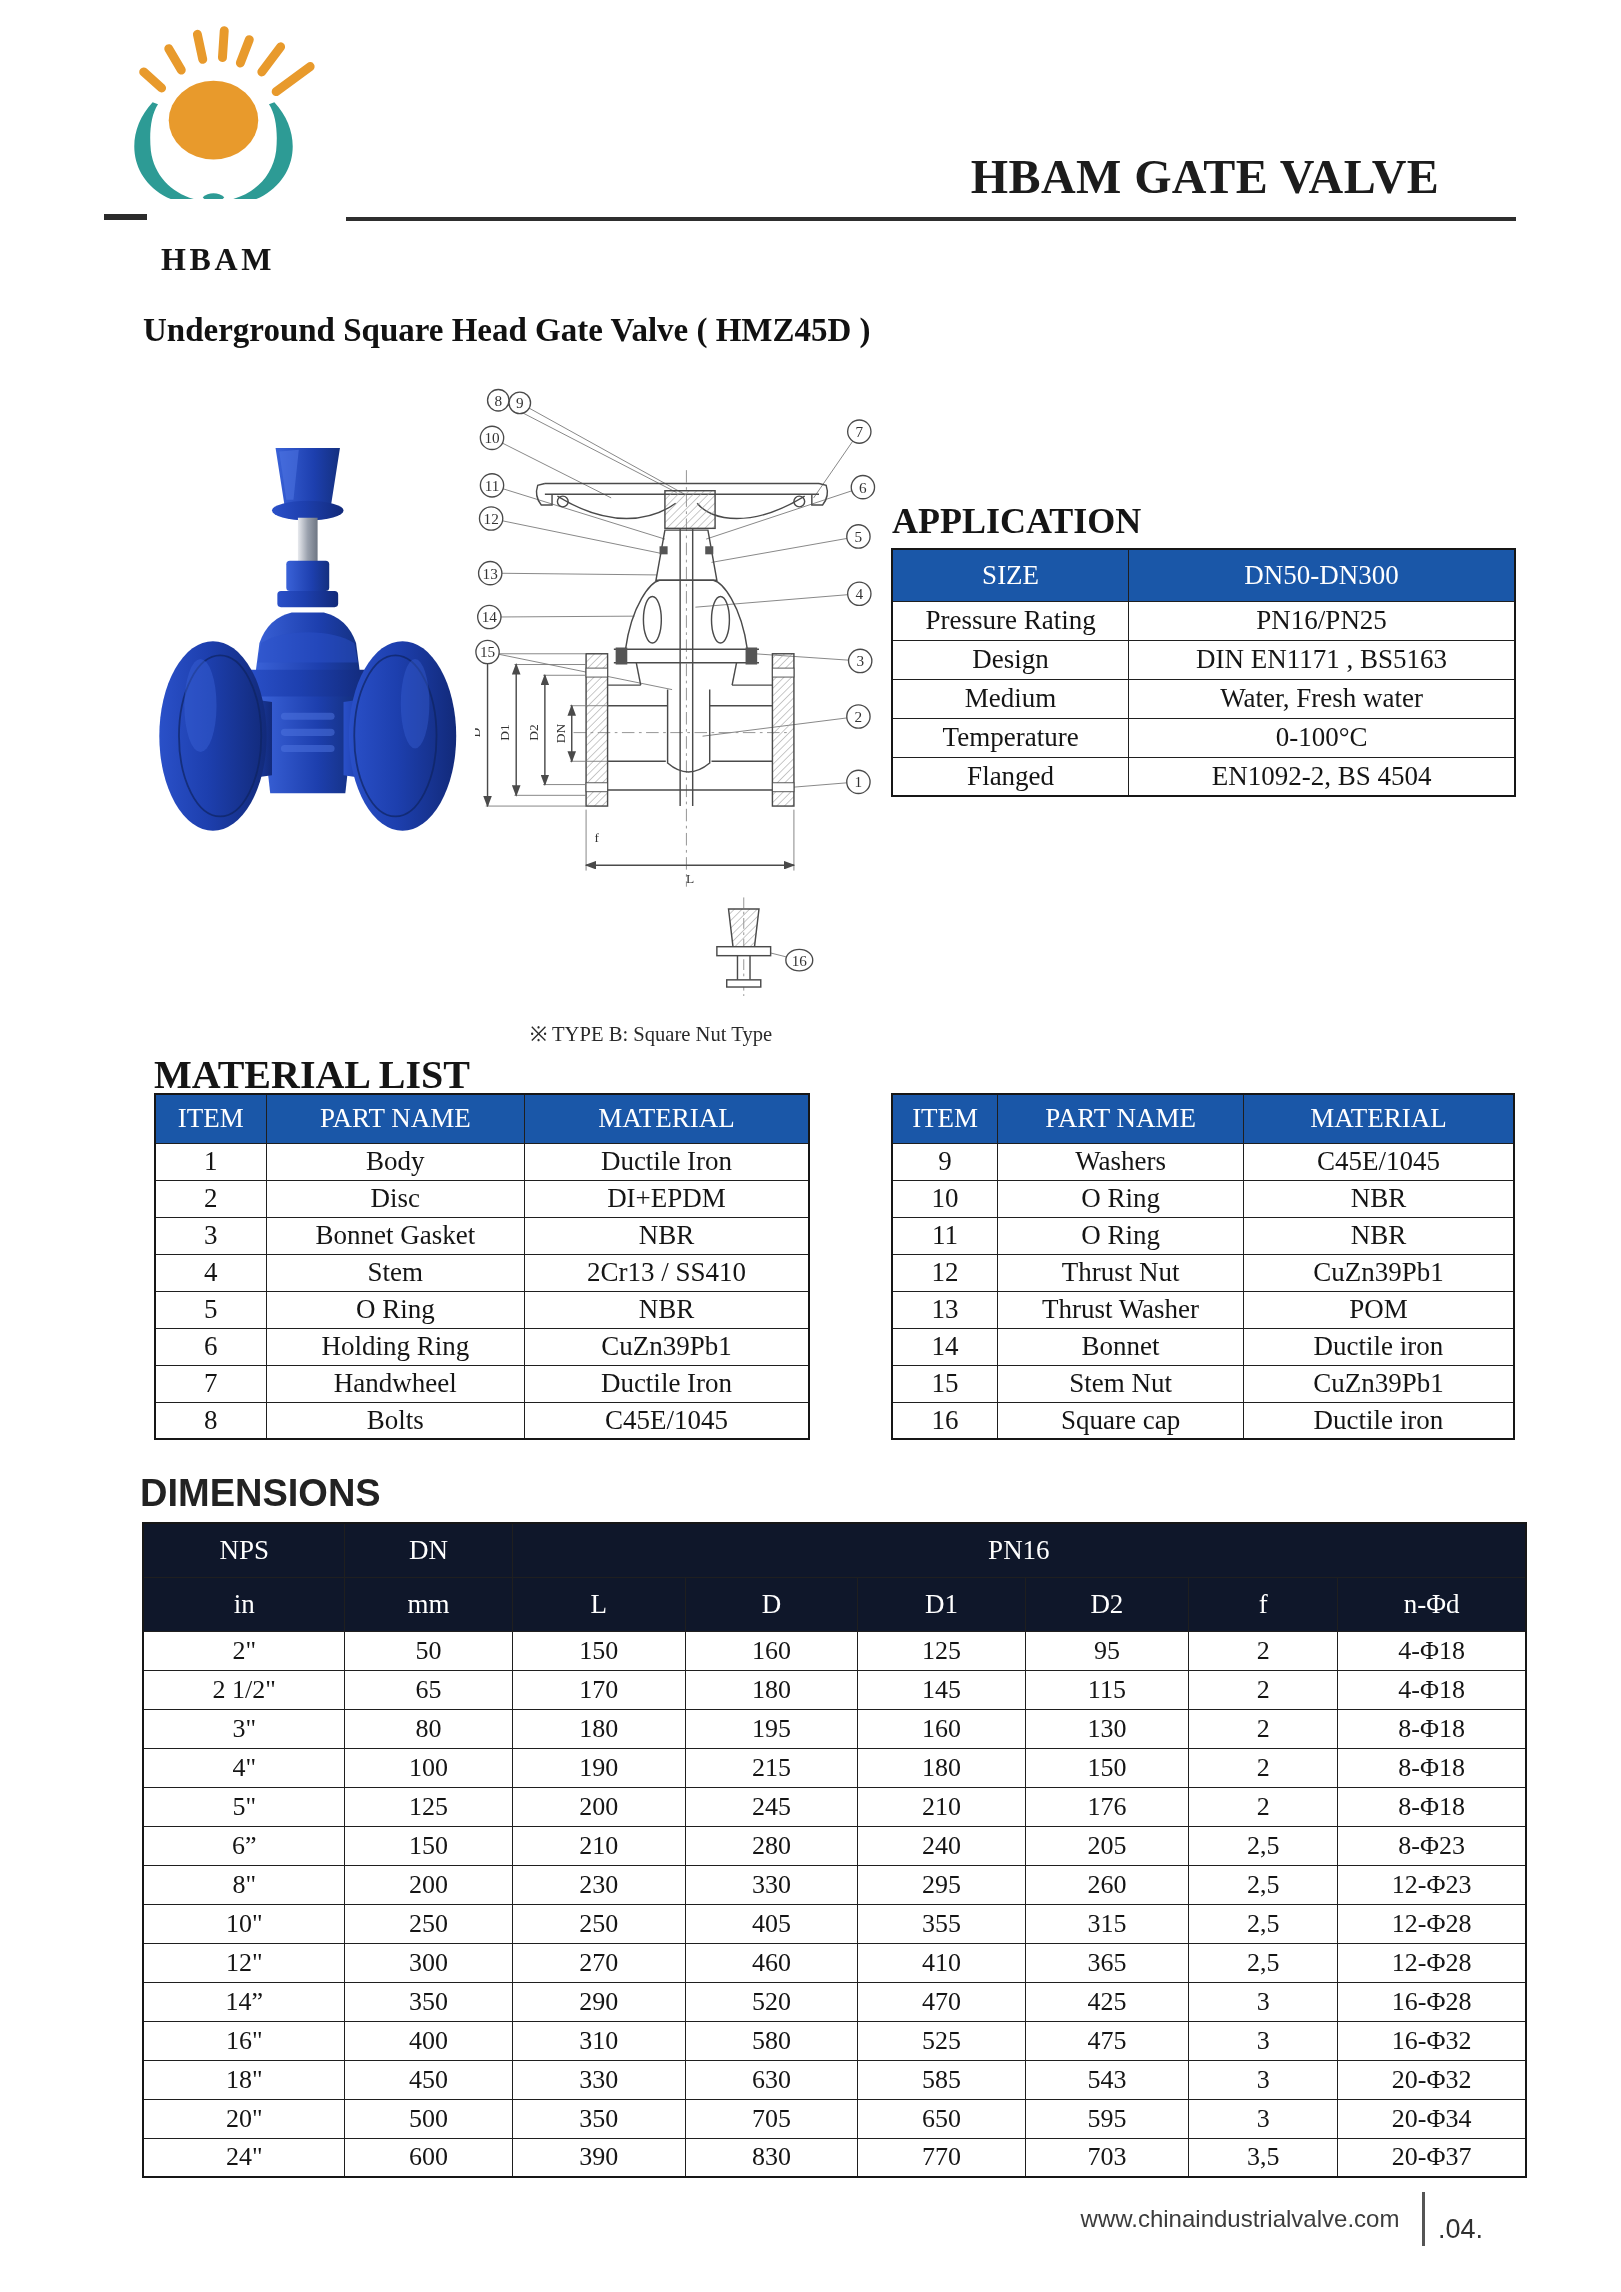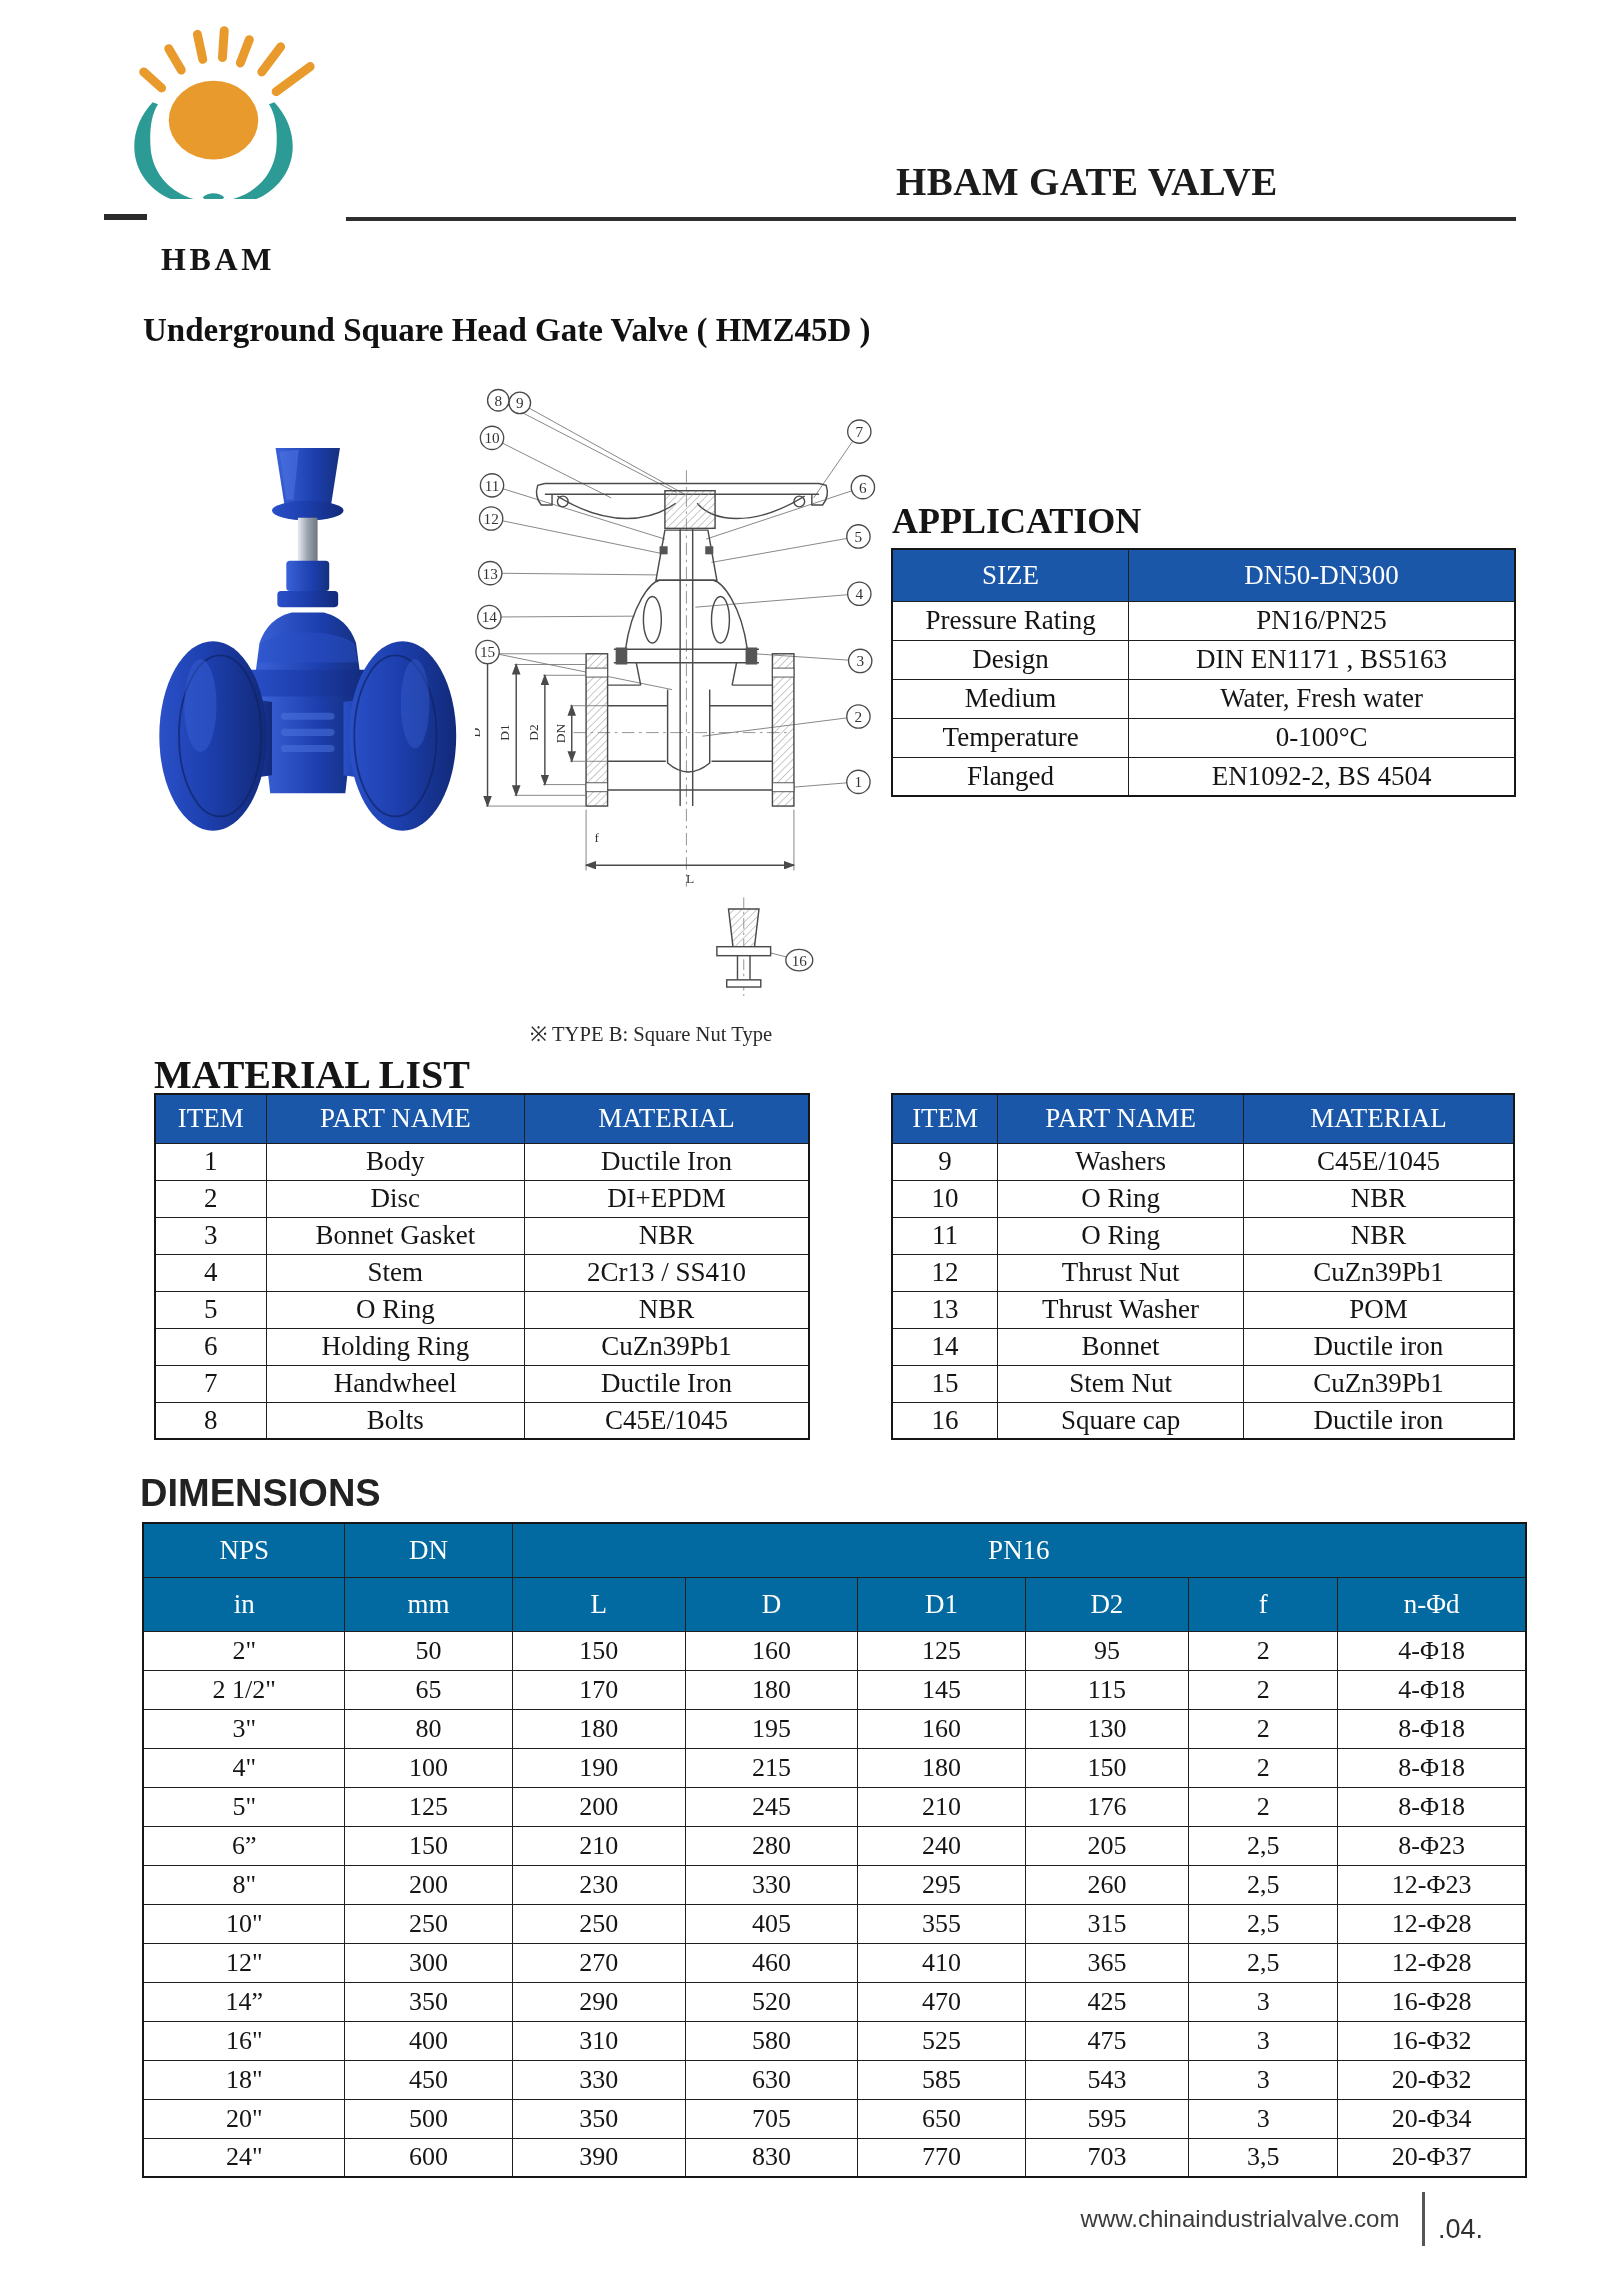--- a/index.html
+++ b/index.html
@@ -5,22 +5,22 @@
   html,body{margin:0;padding:0;}
   body{
     width:1622px;height:2293px;position:relative;background:#ffffff;
     font-family:"Liberation Serif", serif;color:#151515;overflow:hidden;
   }
   .abs{position:absolute;}
   
   .brand-text{left:133px;top:199px;width:170px;text-align:center;
     font-weight:bold;font-size:32px;letter-spacing:3.6px;margin-top:42px;}
   .header-dash{left:104px;top:214px;width:43px;height:6.3px;background:#2b2b2b;}
-  .header-title{left:896px;top:159px;width:618px;text-align:left;
-    font-weight:bold;font-size:39px;letter-spacing:0.4px;color:#1c1c1c;}
+  .header-title{left:896px;top:149px;width:618px;text-align:center;
+    font-weight:bold;font-size:48px;letter-spacing:0.4px;color:#1c1c1c;}
   .header-rule{left:346px;top:217px;width:1170px;height:3.6px;background:#2e2e2e;}
   .doc-title{left:143px;top:312px;font-weight:bold;font-size:33px;color:#111;}
   
   .h-app{left:892px;top:500px;font-weight:bold;font-size:36px;}
   .h-mat{left:154px;top:1051px;font-weight:bold;font-size:40px;}
   .h-dim{left:140px;top:1472px;font-weight:bold;font-size:38px;
     font-family:"Liberation Sans", sans-serif;color:#222;}
   
   table{border-collapse:collapse;table-layout:fixed;}
   td,th{border:1.8px solid #1f1f1f;text-align:center;vertical-align:middle;
@@ -31,21 +31,21 @@
   .app-table tr:first-child{height:52px;}
   .app-table tr:first-child td{background:#1A57A8;color:#fff;}
   .mat-table{border:2.7px solid #161616;}
   .mat-left{left:154px;top:1093px;width:656px;}
   .mat-right{left:891px;top:1093px;width:624px;}
   .mat-table thead tr{height:49px;}
   .mat-table thead th{background:#1A57A8;color:#fff;}
   .mat-table tbody tr{height:37px;}
   .dim-table{left:142px;top:1522px;width:1385px;border:2.7px solid #161616;}
   .dim-table thead tr{height:54px;}
-  .dim-table thead th{background:#0369a1;color:#fff;font-size:27px;font-family:Liberation Serif, serif;}
+  .dim-table thead th{background:#0f172a;color:#fff;font-size:27px;font-family:Liberation Serif, serif;}
   .dim-table tbody tr{height:39px;}
   .dim-table td{font-size:26px;}
   
   .photo-box{left:145px;top:428px;width:313px;height:412px;}
   .diagram-box{left:475px;top:385px;width:430px;height:654px;}
   .diagram-note{left:530px;top:1019px;font-size:20.6px;color:#2a2a2a;}
   .dline{stroke:#4a4a4a;stroke-width:1.6;fill:none;}
   .dthin{stroke:#7a7a7a;stroke-width:1;fill:none;}
   .co-c{fill:#fff;stroke:#4a4a4a;stroke-width:1.5;}
   .co-t{font:17px "Liberation Serif", serif;fill:#333;text-anchor:middle;}

